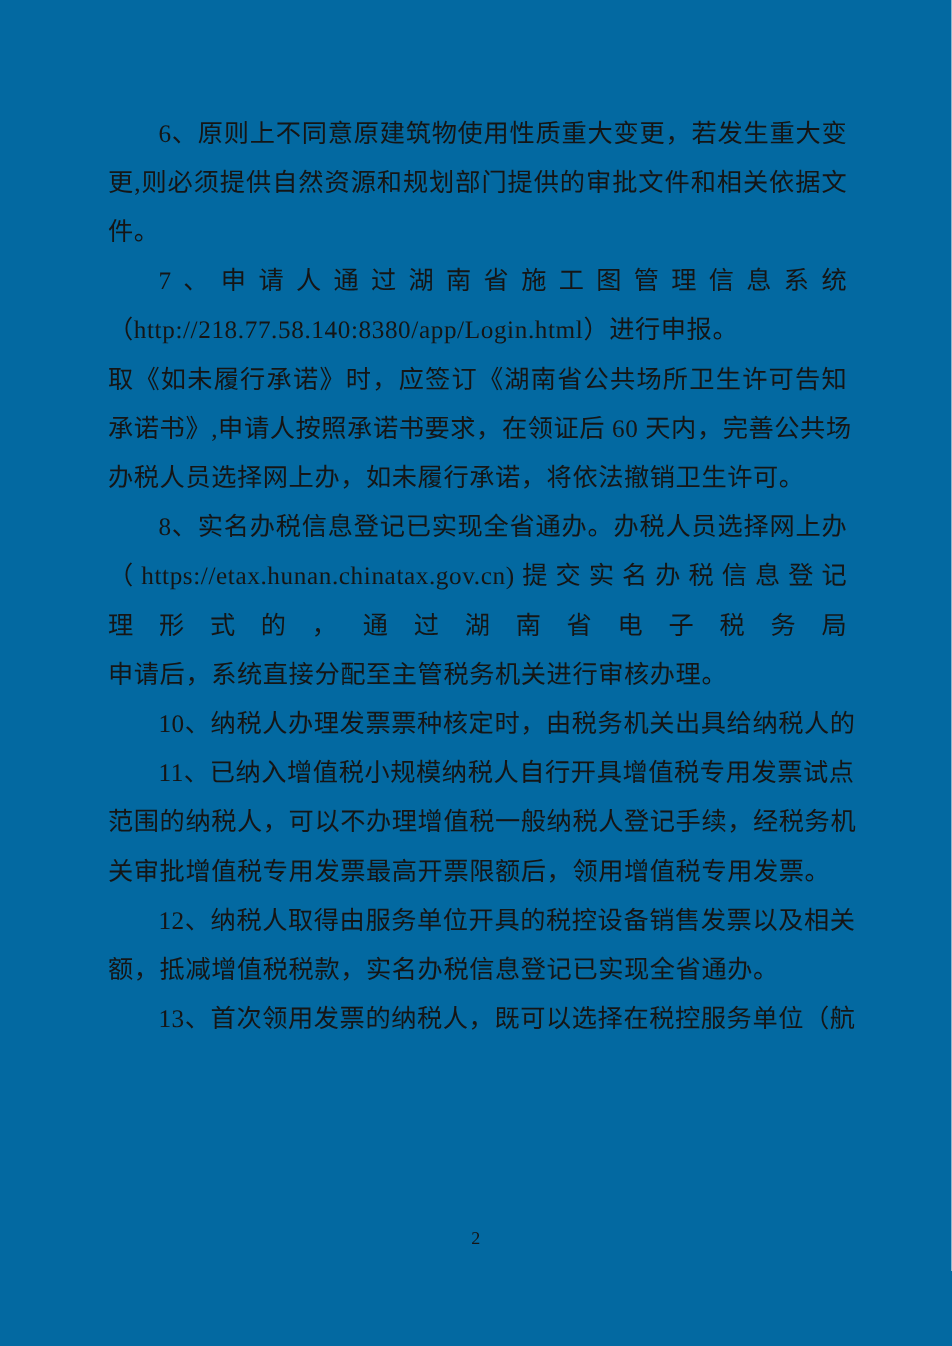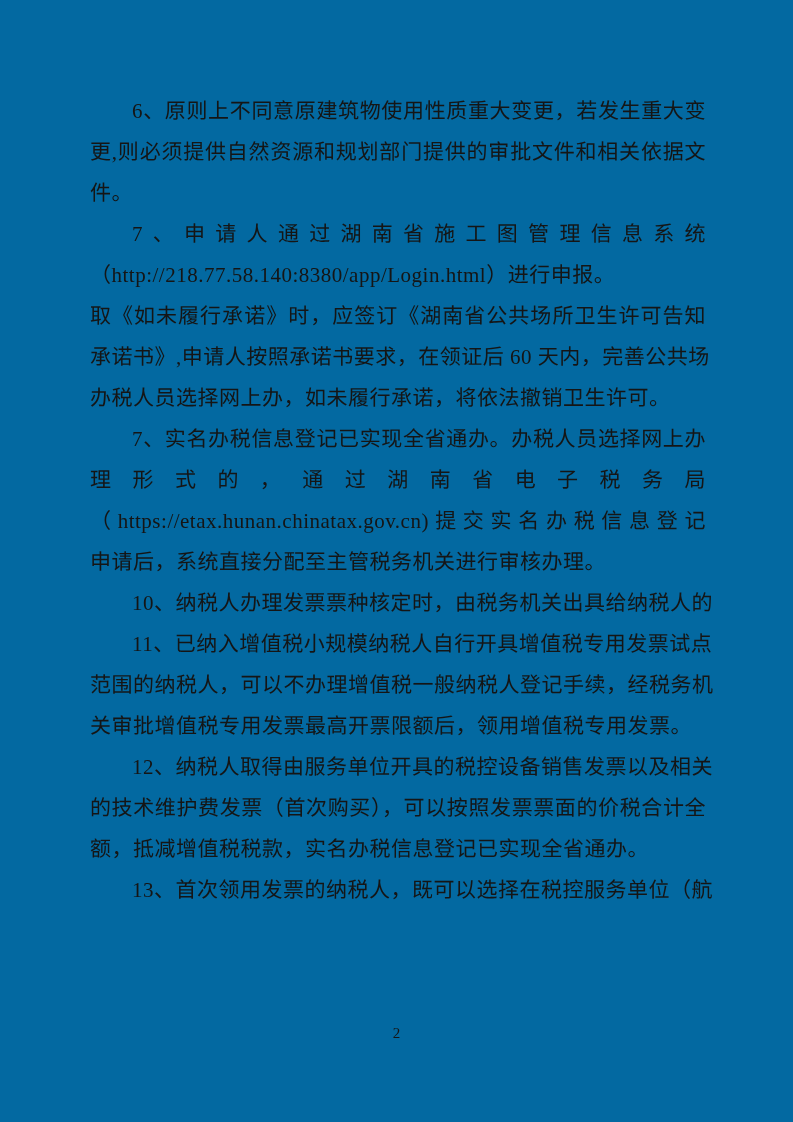--- a/index.html
+++ b/index.html
@@ -75,39 +75,38 @@
       <div class="line end">（http://218.77.58.140:8380/app/Login.html）进行申报。</div>
     </section>
 
     <section class="para">
       <div class="line">取《如未履行承诺》时，应签订《湖南省公共场所卫生许可告知</div>
       <div class="line">承诺书》,申请人按照承诺书要求，在领证后 60 天内，完善公共场</div>
       <div class="line end">办税人员选择网上办，如未履行承诺，将依法撤销卫生许可。</div>
     </section>
 
     <section class="para">
-      <div class="line first">7、实名办税信息登记已实现全省通办。办税人员选择网上办</div>
+      <div class="line first">8、实名办税信息登记已实现全省通办。办税人员选择网上办</div>
+      <div class="line">（https://etax.hunan.chinatax.gov.cn)提交实名办税信息登记</div>
       <div class="line">理形式的，通过湖南省电子税务局</div>
-      <div class="line">（https://etax.hunan.chinatax.gov.cn)提交实名办税信息登记</div>
       <div class="line end">申请后，系统直接分配至主管税务机关进行审核办理。</div>
     </section>
 
     <section class="para">
       <div class="line first">10、纳税人办理发票票种核定时，由税务机关出具给纳税人的</div>
     </section>
 
     <section class="para">
       <div class="line first">11、已纳入增值税小规模纳税人自行开具增值税专用发票试点</div>
       <div class="line">范围的纳税人，可以不办理增值税一般纳税人登记手续，经税务机</div>
       <div class="line end">关审批增值税专用发票最高开票限额后，领用增值税专用发票。</div>
     </section>
 
     <section class="para">
       <div class="line first">12、纳税人取得由服务单位开具的税控设备销售发票以及相关</div>
-      <div class="line">的技术维护费发票（首次购买），可以按照发票票面的价税合计全</div>
       <div class="line end">额，抵减增值税税款，实名办税信息登记已实现全省通办。</div>
     </section>
 
     <section class="para">
       <div class="line first end">13、首次领用发票的纳税人，既可以选择在税控服务单位（航</div>
     </section>
 
   </main>
 
   <footer class="page-footer">

